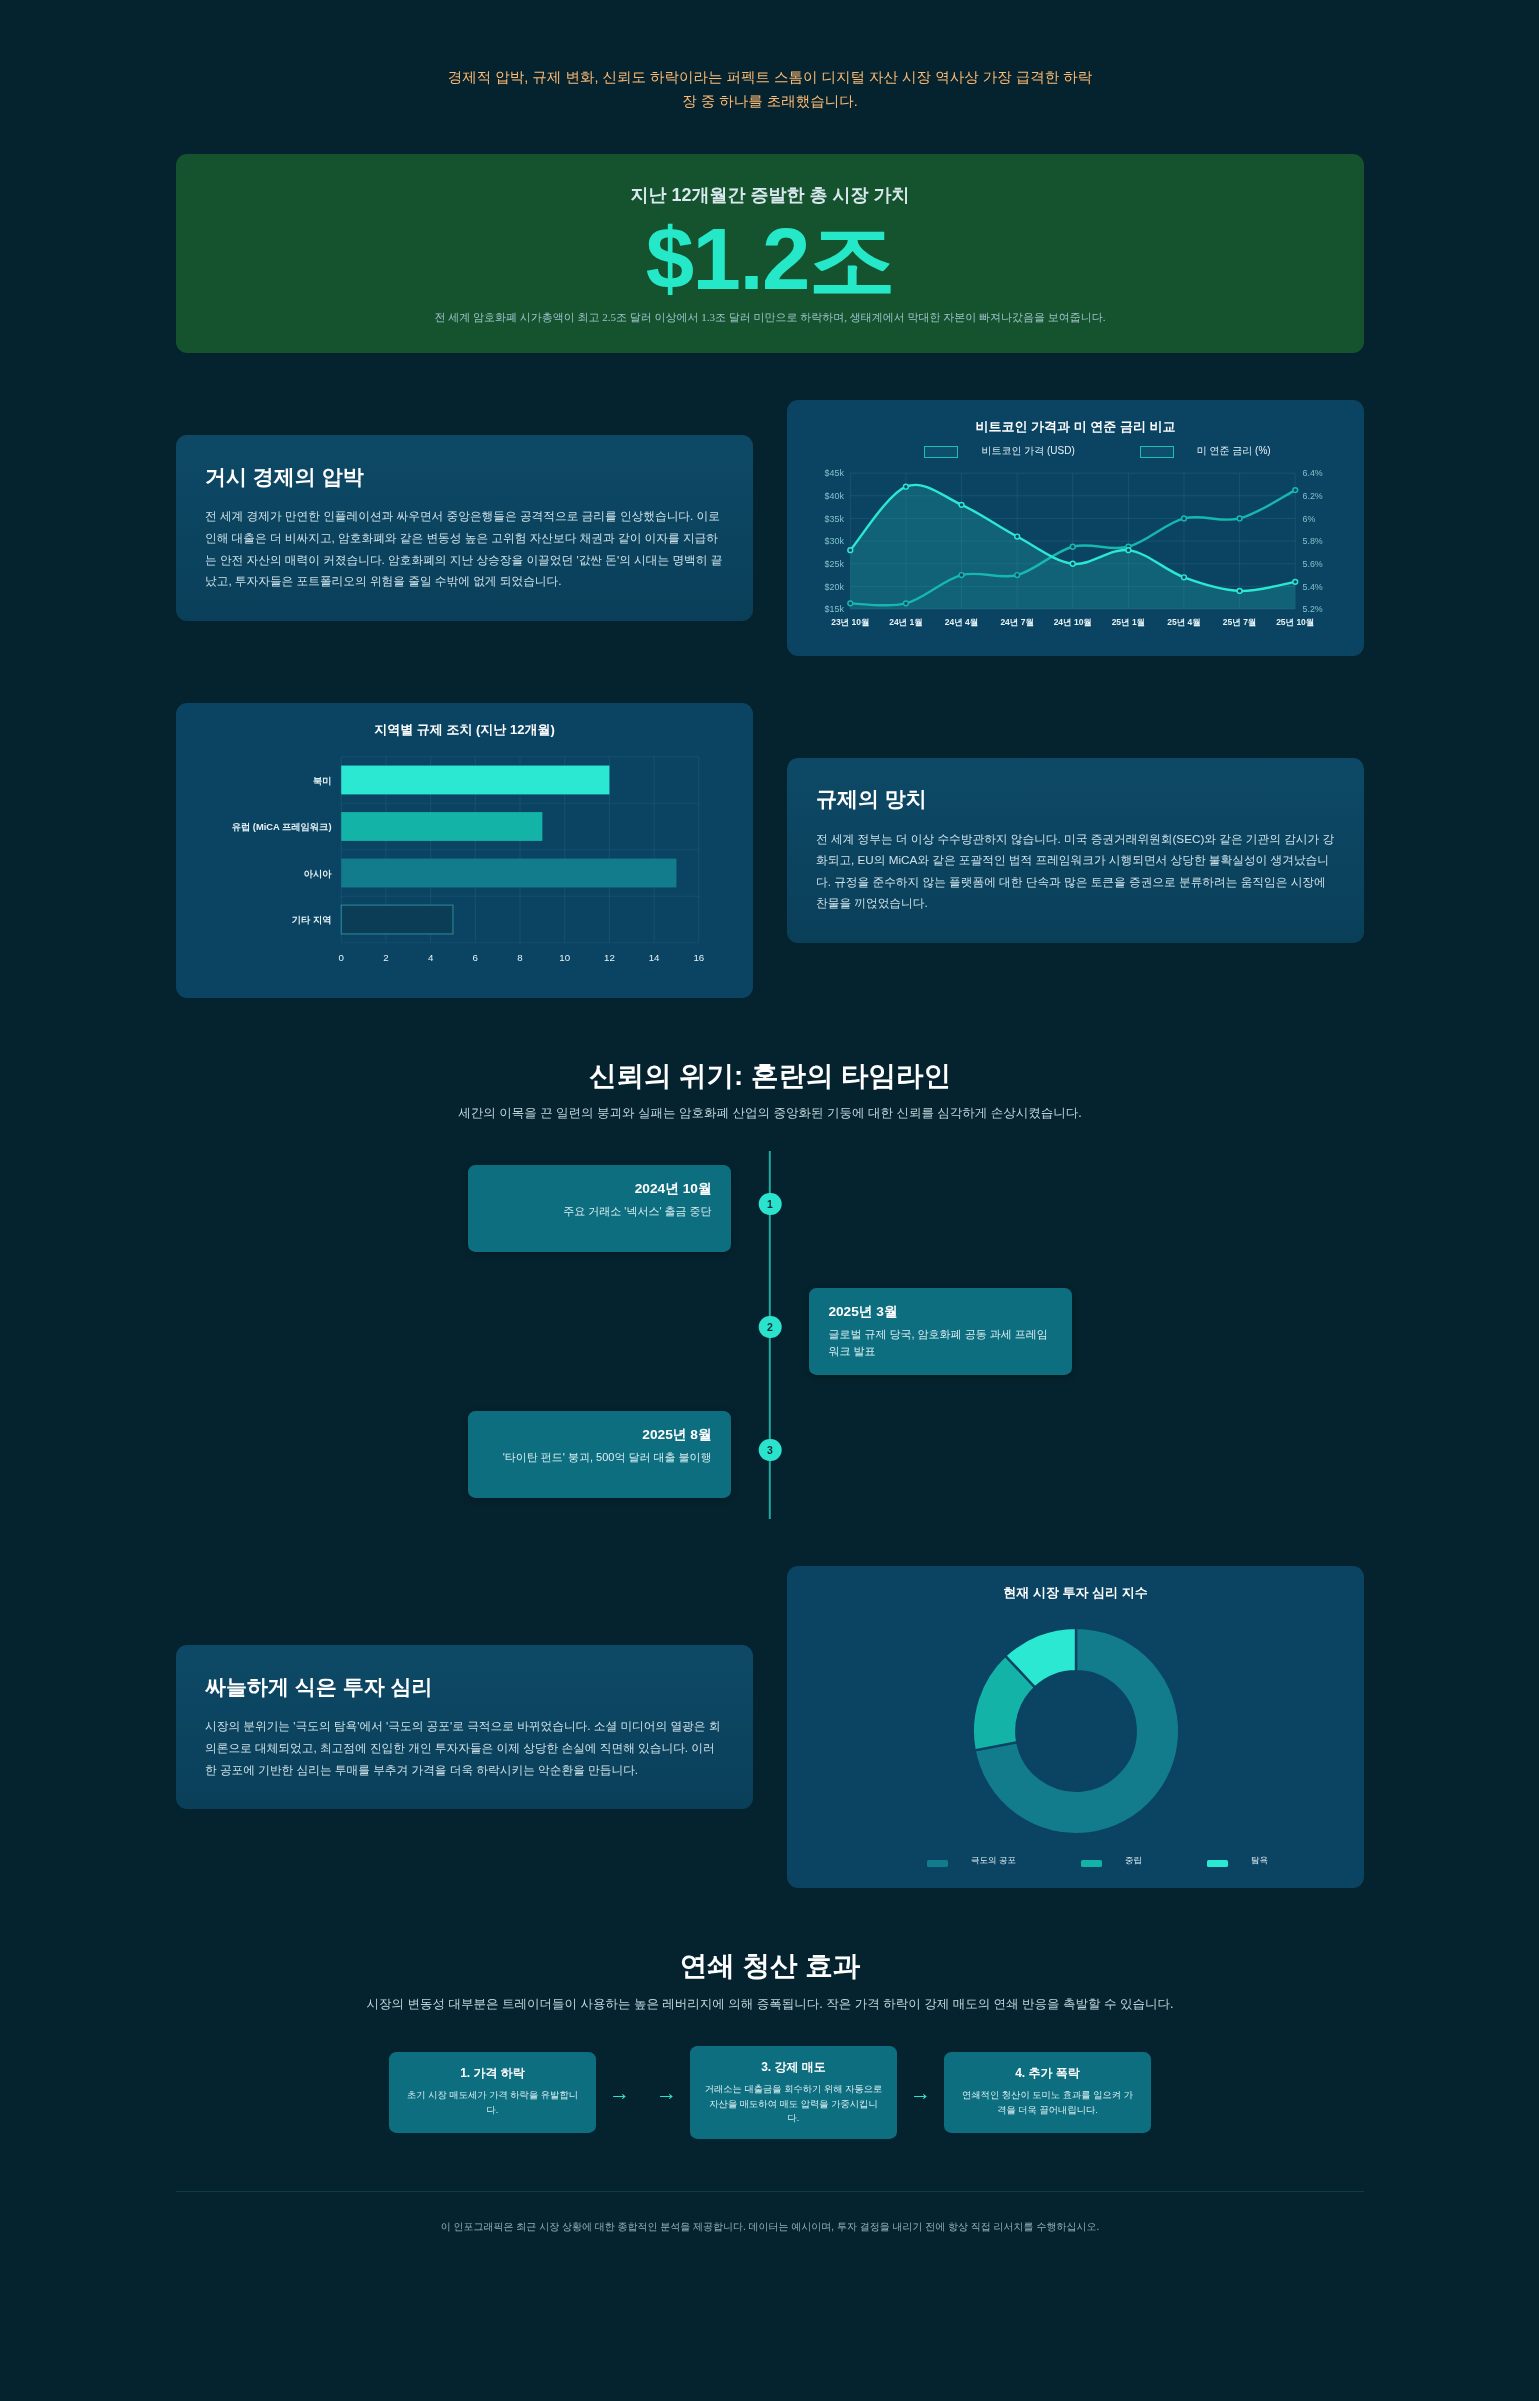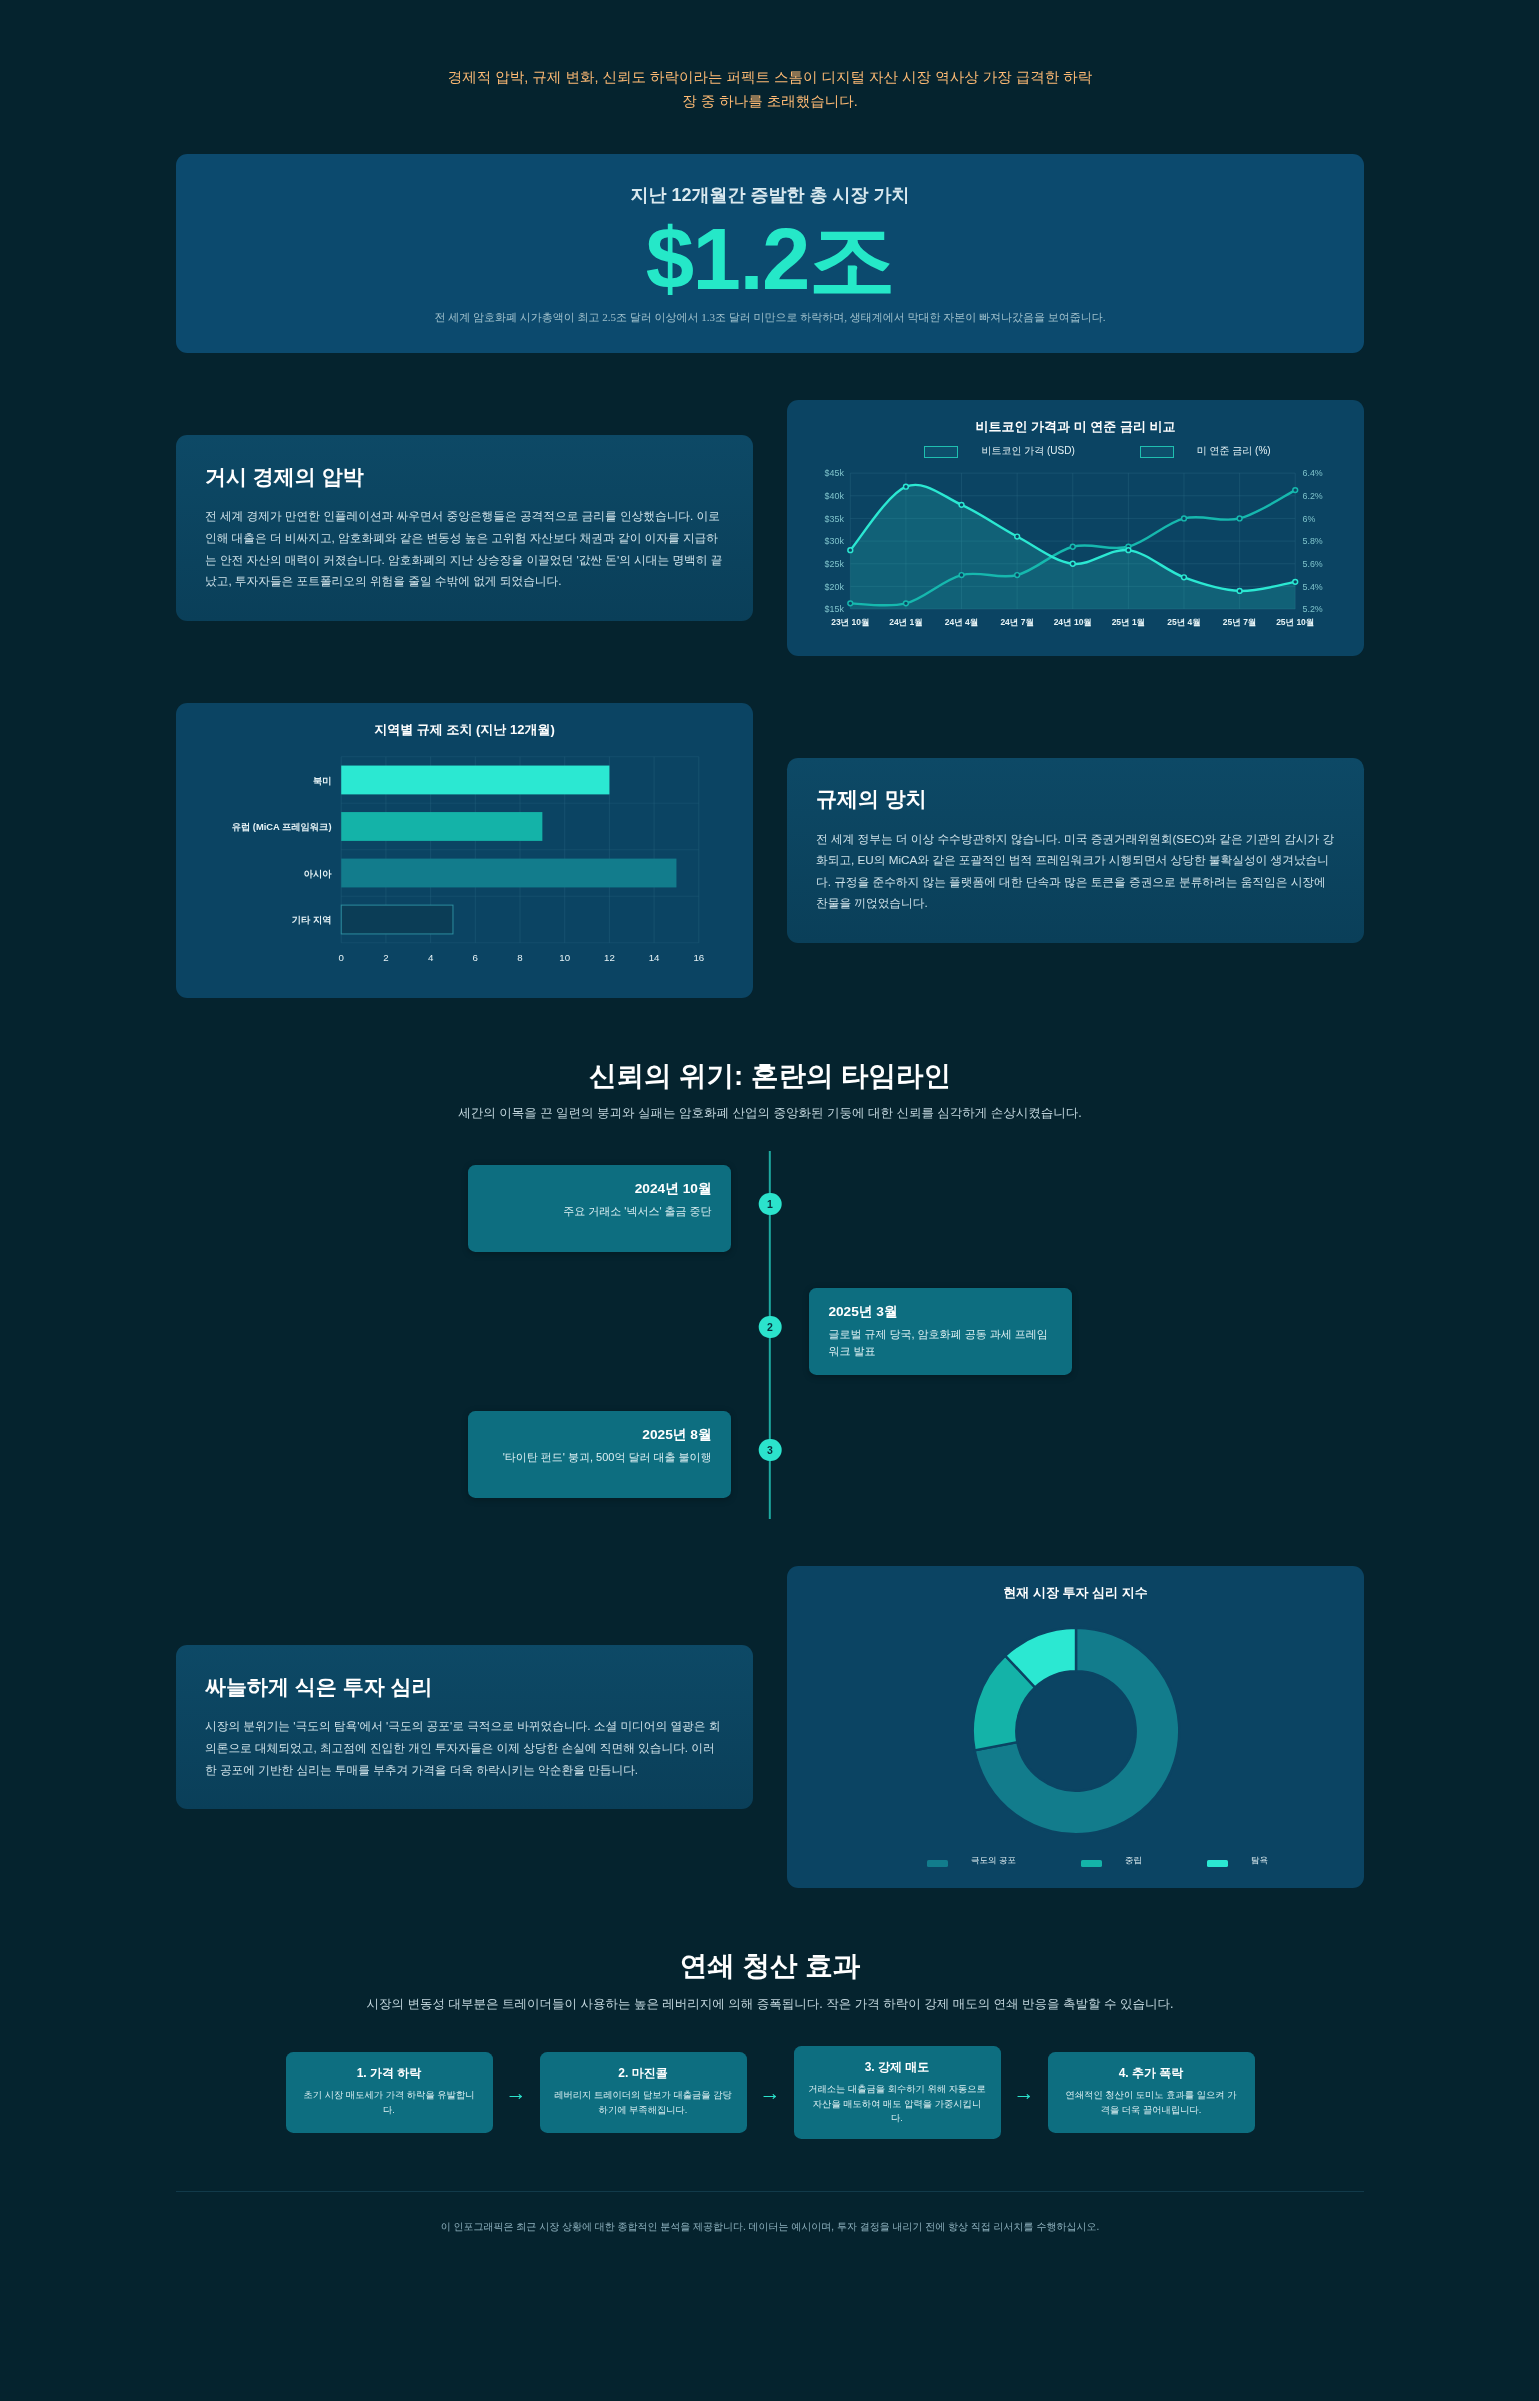--- a/index.html
+++ b/index.html
@@ -19,21 +19,21 @@
     letter-spacing:-0.8px; line-height:1.1;
   }
   .header .sub {
     margin:18px auto 0 auto; width:647px;
     font-size:14.5px; line-height:1.65; color:#fdba74; font-weight:400;
   }
 
   
   .hero {
     margin:32px auto 0 auto; width:1188px;
-    background:#0c4a6e; border-radius:11.3px;
+    background:#14532d; border-radius:11.3px;
     padding:29px 32px 27.5px 32px; text-align:center;
   }
   .hero .label { font-size:18px; font-weight:bold; color:#D8E8EE; }
   .hero .big {
     font-size:87px; font-weight:bold; color:#25E8C8;
     line-height:1.12; margin:3.2px 0 1.6px 0; letter-spacing:-1.6px;
   }
   .hero .note { font-size:11px; color:#9FC0CC; line-height:1.5;font-family:Liberation Serif, serif; }
 
   
@@ -348,24 +348,20 @@
   <div class="sectiontitle">
     <h2>연쇄 청산 효과</h2>
     <p>시장의 변동성 대부분은 트레이더들이 사용하는 높은 레버리지에 의해 증폭됩니다. 작은 가격 하락이 강제 매도의 연쇄 반응을 촉발할 수 있습니다.</p>
   </div>
   <div class="cascade">
     <div class="casc-box">
       <div class="ctitle2">1. 가격 하락</div>
       <div class="cdesc">초기 시장 매도세가 가격 하락을 유발합니다.</div>
     </div>
     <div class="casc-arrow">→</div>
-    <div class="casc-box">
-      <div class="ctitle2">2. 마진콜</div>
-      <div class="cdesc">레버리지 트레이더의 담보가 대출금을 감당하기에 부족해집니다.</div>
-    </div>
     <div class="casc-arrow">→</div>
     <div class="casc-box">
       <div class="ctitle2">3. 강제 매도</div>
       <div class="cdesc">거래소는 대출금을 회수하기 위해 자동으로 자산을 매도하여 매도 압력을 가중시킵니다.</div>
     </div>
     <div class="casc-arrow">→</div>
     <div class="casc-box">
       <div class="ctitle2">4. 추가 폭락</div>
       <div class="cdesc">연쇄적인 청산이 도미노 효과를 일으켜 가격을 더욱 끌어내립니다.</div>
     </div>

